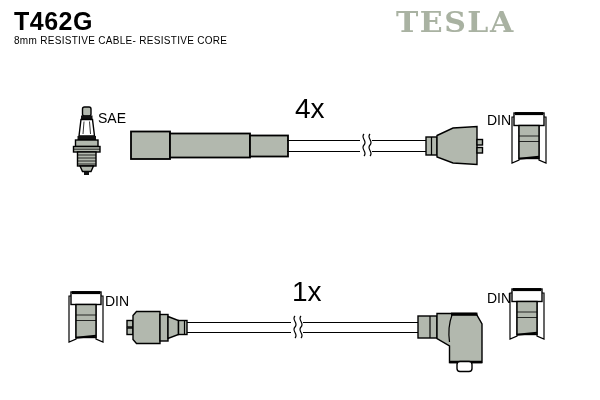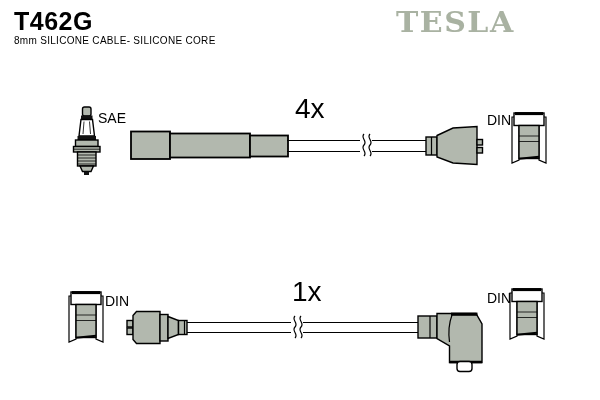--- a/index.html
+++ b/index.html
@@ -24,21 +24,21 @@
   .thin{stroke:var(--c-outline,#000);stroke-width:.8;fill:none;}
   .lbl{font-family:"Liberation Sans",sans-serif;font-size:14px;fill:#000;}
   .qty{font-family:"Liberation Sans",sans-serif;font-size:28px;fill:#000;}
 </style>
 </head>
 <body>
 
 <div class="page">
 
   <div class="abs title">T462G</div>
-  <div class="abs subtitle">8mm SILICONE CABLE- SILICONE CORE</div>
+  <div class="abs subtitle">8mm RESISTIVE CABLE- RESISTIVE CORE</div>
   <div class="abs logo">TESLA</div>
 
   <svg width="600" height="400" viewBox="0 0 600 400">
     <defs>
       <pattern id="hatch" patternUnits="userSpaceOnUse" width="4" height="4" patternTransform="rotate(45)">
         <rect width="4" height="4" fill="#fff"></rect>
         <line x1="0" y1="0" x2="0" y2="4" stroke="#000" stroke-width="1"></line>
       </pattern>
 
       <g id="xsec-template">

